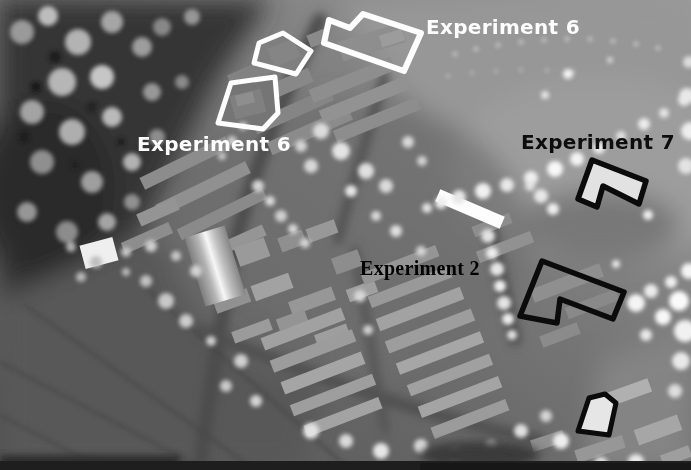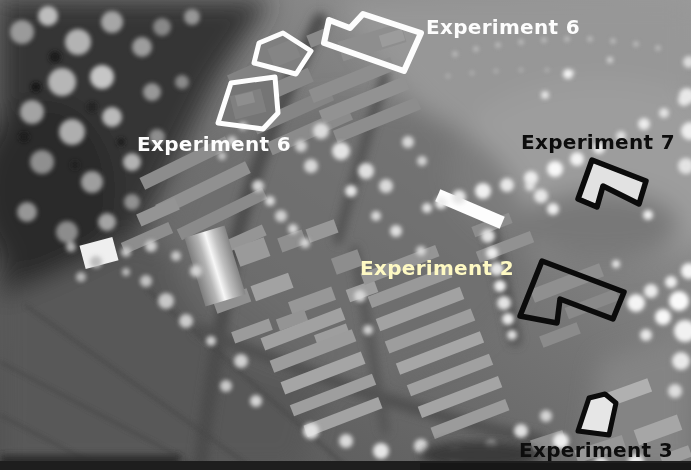--- a/index.html
+++ b/index.html
@@ -2,21 +2,21 @@
 <html><head>
 <meta charset="utf-8">
 <style>
   html,body{margin:0;padding:0;background:#ffffff;}
   .stage{position:relative;width:691px;height:470px;overflow:hidden;background:#787878;
          font-family:"DejaVu Sans","Liberation Sans",sans-serif;}
   .stage svg{position:absolute;left:0;top:0;}
   .exp-label{position:absolute;font-weight:bold;font-size:20px;line-height:1;
              letter-spacing:0.3px;white-space:nowrap;user-select:none;}
   .lbl-1{left:521px;top:132px;color:#0d0d0d;}
-  .lbl-2{left:360px;top:258px;color:#fef9c3;}
+  .lbl-2{left:360px;top:258px;color:#000000;font-family:Liberation Serif, serif;}
   .lbl-3{left:519px;top:440px;color:#0d0d0d;}
   .lbl-4{left:426px;top:17px;color:#fdfdfd;}
   .lbl-5{left:97px;top:16px;color:#fdfdfd;}
   .lbl-6{left:137px;top:134px;color:#fdfdfd;}
 </style>
 </head>
 <body>
 
 <div class="stage">
 
@@ -303,17 +303,16 @@
     <polygon fill="none" stroke-linejoin="round" points="592,160 646,181 639,204 603,186 597,207 578,199" stroke="#0b0b0b" stroke-width="5.5"></polygon>
     <polygon fill="none" stroke-linejoin="round" points="542,261 624,292 613,319 560,299 557,323 520,316" stroke="#0b0b0b" stroke-width="5.5"></polygon>
     <polygon fill="none" stroke-linejoin="round" points="589,398 605,394 616,403 609,435 578,431" stroke="#0b0b0b" stroke-width="5"></polygon>
     <polygon fill="none" stroke-linejoin="round" points="329,20 350,28 363,14 421,33 404,71 324,43" stroke="#fdfdfd" stroke-width="6"></polygon>
     <polygon fill="none" stroke-linejoin="round" points="259,43 283,33 311,51 296,74 254,63" stroke="#fdfdfd" stroke-width="5"></polygon>
     <polygon fill="none" stroke-linejoin="round" points="231,83 275,77 278,113 263,129 218,123" stroke="#fdfdfd" stroke-width="5"></polygon>
   </svg>
 
   <div class="exp-label lbl-1">Experiment 7</div>
   <div class="exp-label lbl-2">Experiment 2</div>
-  <div class="exp-label lbl-3">Experiment 3</div>
   <div class="exp-label lbl-4">Experiment 6</div>
   <div class="exp-label lbl-6">Experiment 6</div>
 
 </div>
 
 </body></html>

